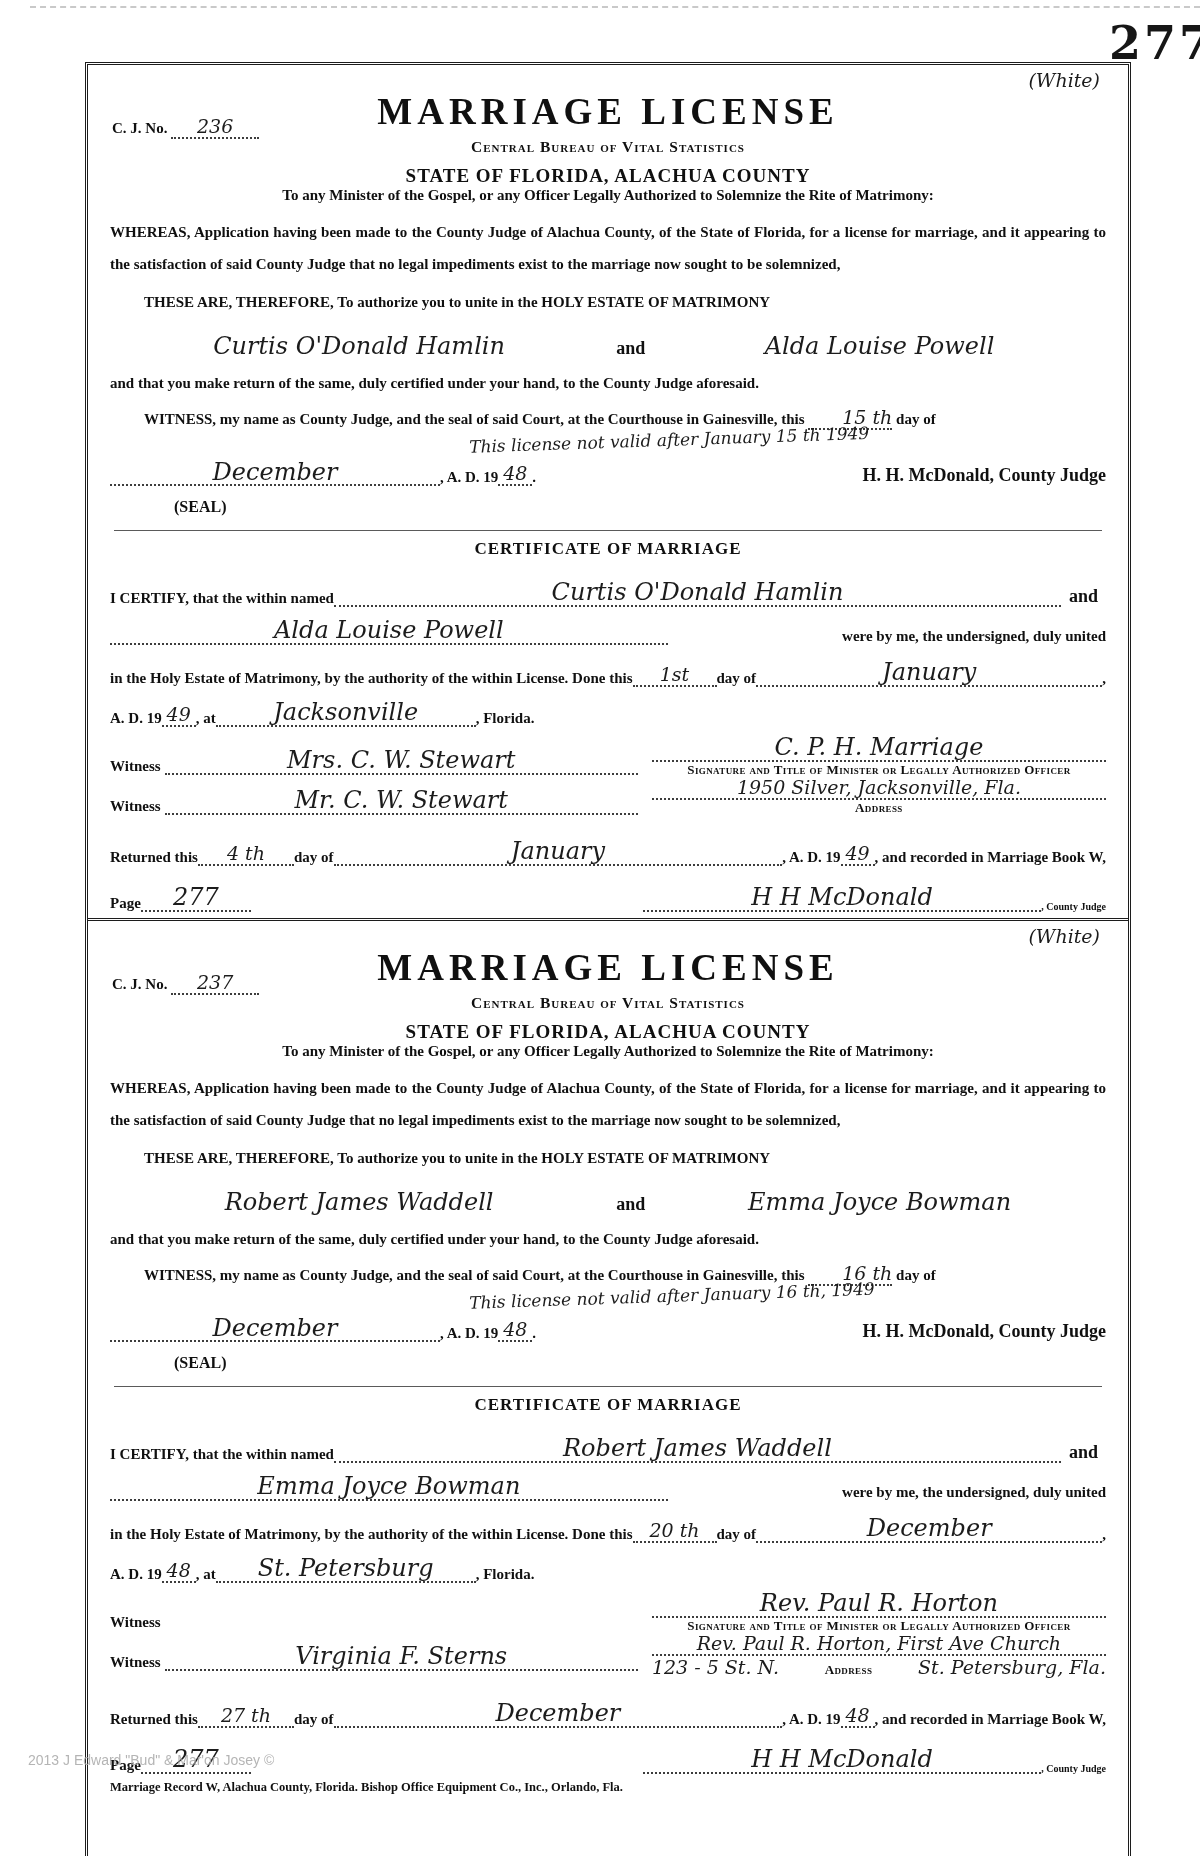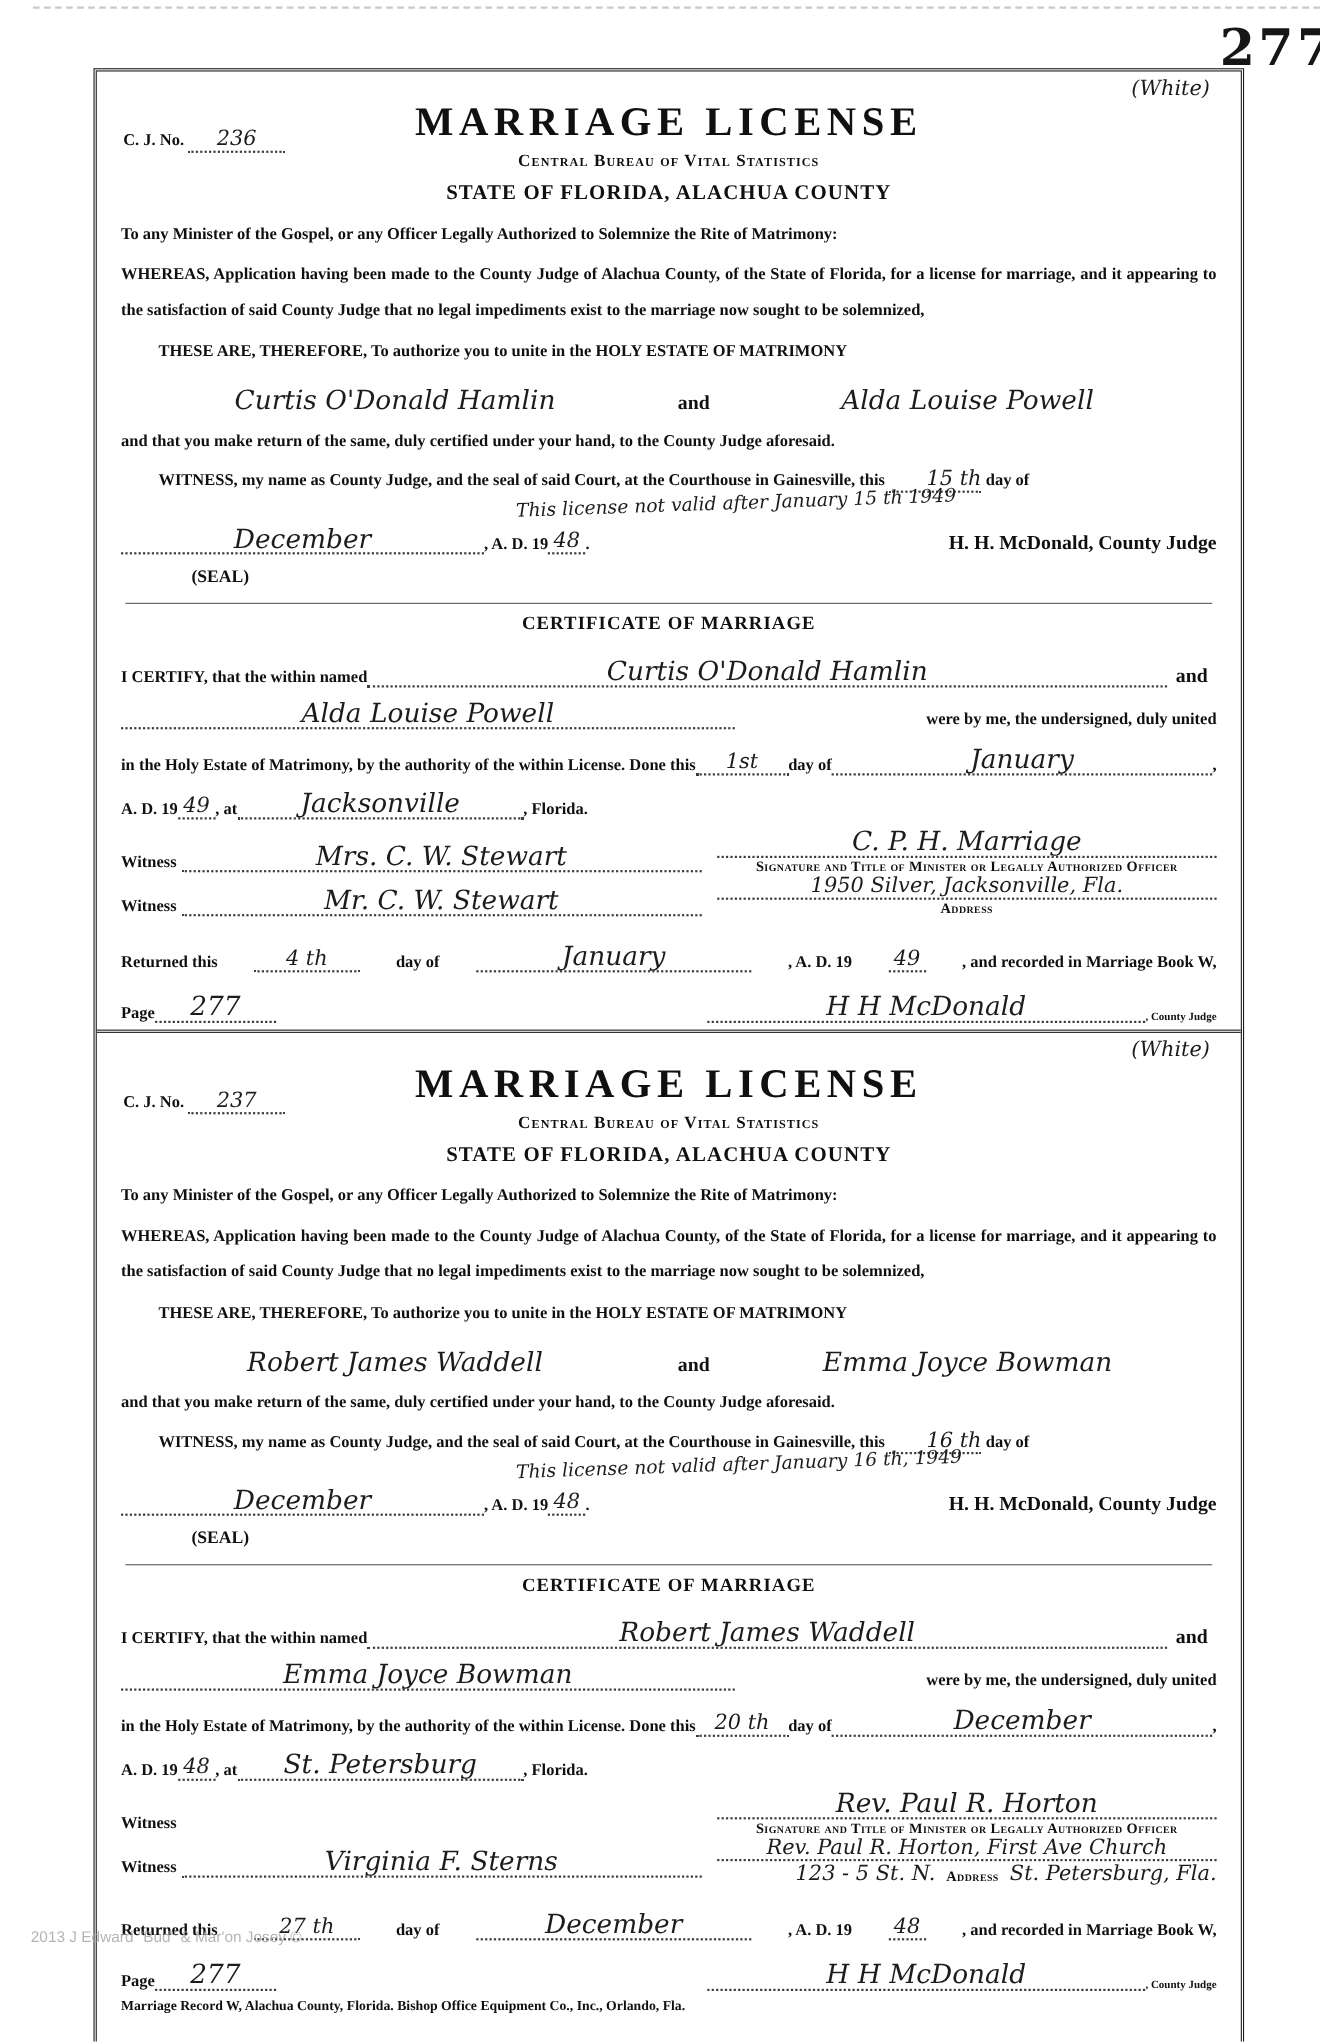--- a/index.html
+++ b/index.html
@@ -26,21 +26,21 @@
   .hw-lg{font-size:24px;}
   .hw-md{font-size:19px;}
   .hw-sm{font-size:17px;}
   .hdr{position:relative;text-align:center;margin-top:0;}
   .cjno{position:absolute;left:2px;top:24px;font-size:15px;font-weight:bold;}
   .cjno .bl{display:inline-block;min-width:88px;text-align:center;}
   .title{font-size:37px;font-weight:bold;letter-spacing:5px;line-height:1.15;}
   .sub1{font-variant:small-caps;font-weight:bold;font-size:15.5px;letter-spacing:1px;margin-top:4px;}
   .sub2{font-weight:bold;font-size:19px;letter-spacing:1px;margin-top:9px;}
   .p{font-weight:bold;font-size:15px;}
-  .salutation{margin-top:18px;}
+  .salutation{text-align:center;}
   .whereas{margin-top:12px;line-height:2.15;text-align:justify;}
   .these{margin-top:14px;text-indent:34px;}
   .bl{border-bottom:2px dotted #3d3d3d;}
   .names-line{display:flex;align-items:flex-end;margin-top:8px;height:40px;}
   .name-bl{flex:1.1;text-align:center;line-height:1.05;}
   .name-bl2{flex:1;text-align:center;line-height:1.05;}
   .and-w{padding:0 8px;font-weight:bold;font-size:18px;}
   .return-clause{margin-top:16px;}
   .witness-p{margin-top:14px;text-indent:34px;}
   .witness-p .day-bl{display:inline-block;min-width:64px;text-align:center;}
@@ -63,22 +63,22 @@
   .auth-l .mbl{flex:1;text-align:center;line-height:1.05;}
   .ad-l{display:flex;align-items:flex-end;margin-top:4px;height:36px;}
   .ad-l .pbl{width:260px;text-align:center;line-height:1.05;}
   .cols{display:flex;margin-top:8px;}
   .col-l{width:53%;}
   .col-r{width:47%;padding-left:14px;box-sizing:border-box;}
   .wit-row{display:flex;align-items:flex-end;height:40px;}
   .wit-row .wbl{flex:1;text-align:center;line-height:1.05;margin-left:4px;}
   .sig-l{text-align:center;line-height:1.05;}
   .caption{font-variant:small-caps;font-weight:bold;font-size:13px;text-align:center;letter-spacing:.4px;font-family:Liberation Serif, serif;}
-  .addr2{display:flex;align-items:flex-end;justify-content:flex-end;gap:10px;}
-  .returned-l{display:flex;align-items:flex-end;margin-top:10px;height:40px;gap:33px;}
+  .addr2{display:flex;align-items:flex-end;justify-content:space-between;gap:10px;}
+  .returned-l{display:flex;align-items:flex-end;margin-top:10px;height:40px;}
   .returned-l .rdbl{display:inline-block;min-width:96px;text-align:center;line-height:1.05;}
   .returned-l .rmbl{flex:1;text-align:center;line-height:1.05;}
   .page-row{display:flex;align-items:flex-end;margin-top:8px;height:38px;}
   .page-row .pgbl{display:inline-block;min-width:110px;text-align:center;line-height:1.05;}
   .page-row .jsig{margin-left:auto;width:40%;text-align:center;line-height:1.05;}
   .page-row .cj-tail{white-space:nowrap;font-weight:bold;font-size:10px;}
   .footer-print{font-size:12.5px;font-weight:bold;margin-top:6px;}
   .watermark{
     position:absolute;left:28px;top:1752px;z-index:5;
     font-family:"Liberation Sans", sans-serif;font-size:14px;color:#a8a8a8;opacity:.85;white-space:nowrap;

